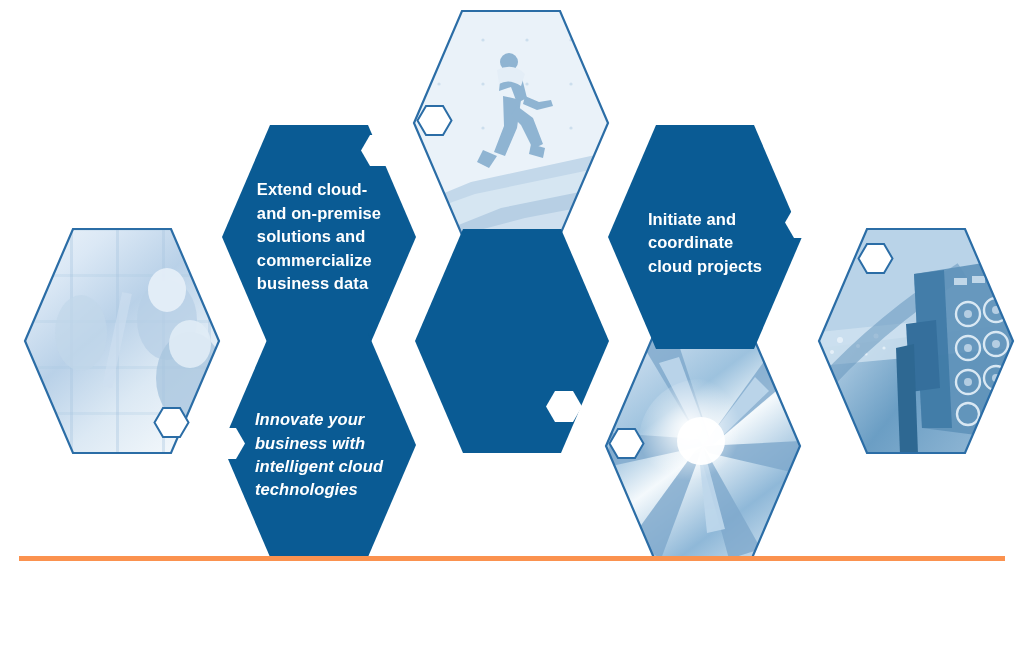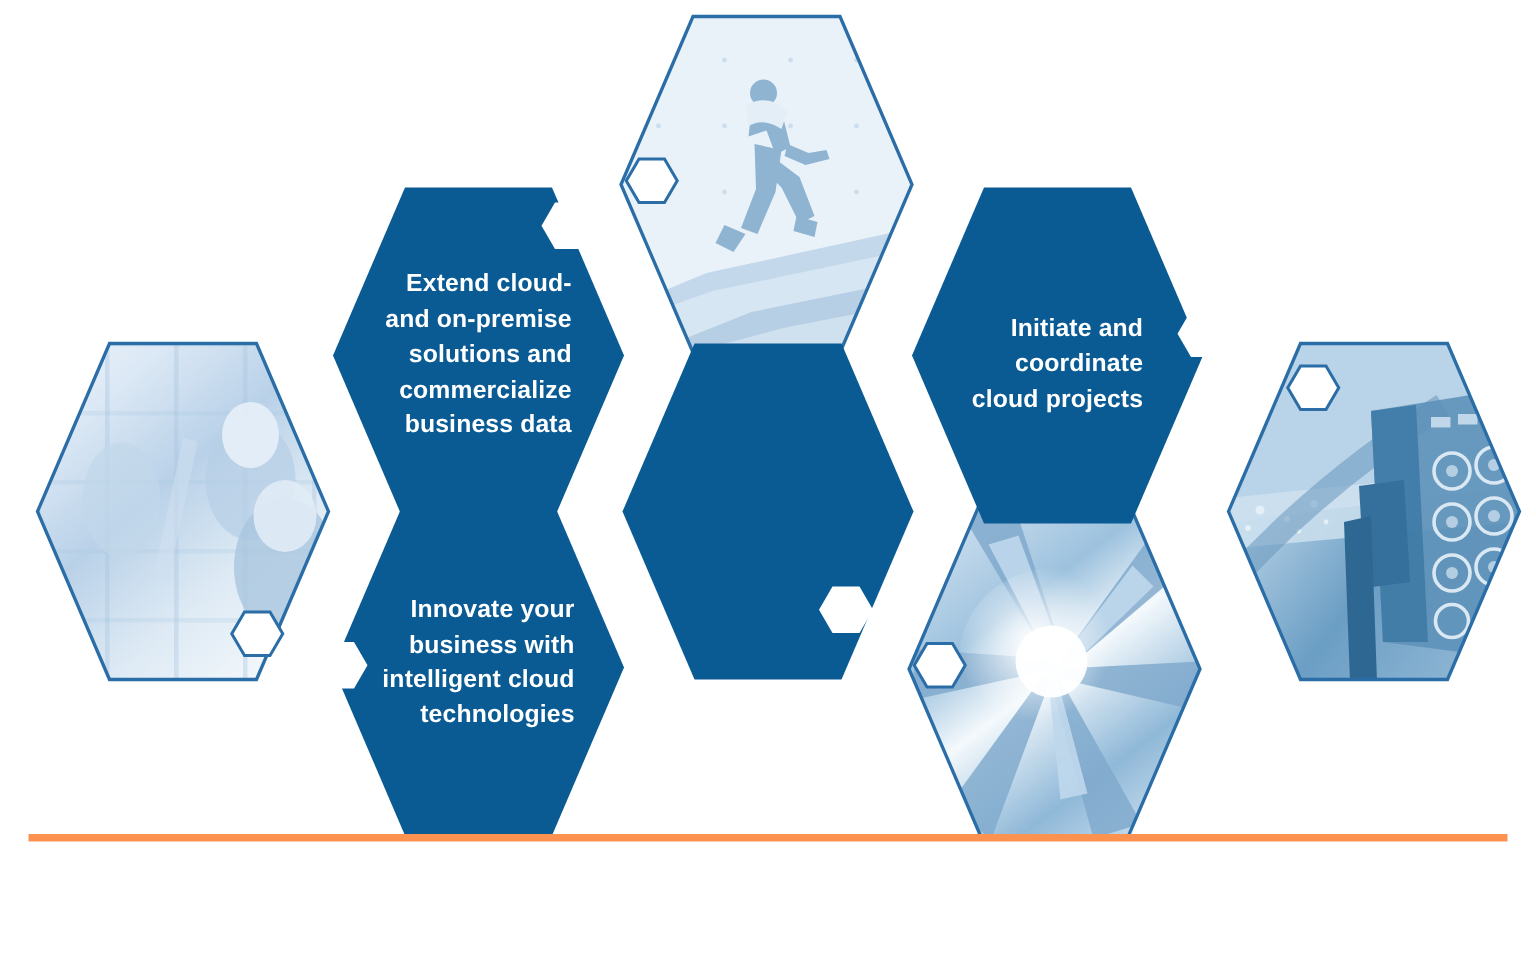--- a/index.html
+++ b/index.html
@@ -11,21 +11,21 @@
   }
   #stage{position:relative;width:1024px;height:652px;}
 
   
   .hexfield{position:absolute;left:0;top:0;width:1024px;height:556px;}
   .hex{position:absolute;}
 
   .hex-label{
     position:absolute;left:0;top:0;width:100%;height:100%;
     display:flex;align-items:center;justify-content:center;
-    text-align:right;color:#ffffff;font-weight:bold;
+    text-align:left;color:#ffffff;font-weight:bold;
     font-size:16.5px;line-height:1.42;letter-spacing:.1px;
     padding:0 16px;box-sizing:border-box;
     pointer-events:none;white-space:pre-line;
   }
 
   
   .rule{
     position:absolute;left:19px;top:556px;width:986px;height:5px;
     background:#fb924f;
   }
@@ -263,21 +263,21 @@
     </svg>
 
     <div class="hex" style="left:222px;top:125px;width:194px;height:224px;">
       <div class="hex-label">Extend cloud-
 and on-premise
 solutions and
 commercialize
 business data</div>
     </div>
 
-    <div class="hex" style="left:222px;top:330px;width:194px;height:224px;">
+    <div class="hex" style="left:222px;top:343px;width:194px;height:224px;font-style:italic;">
       <div class="hex-label">Innovate your
 business with
 intelligent cloud
 technologies</div>
     </div>
 
 
     <div class="hex" style="left:608px;top:125px;width:194px;height:236px;">
       <div class="hex-label">Initiate and
 coordinate

